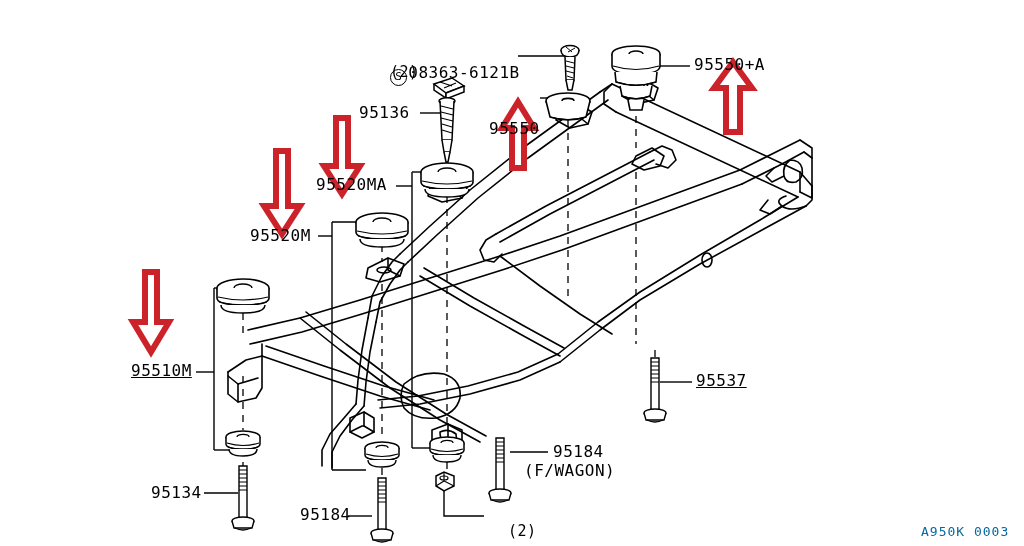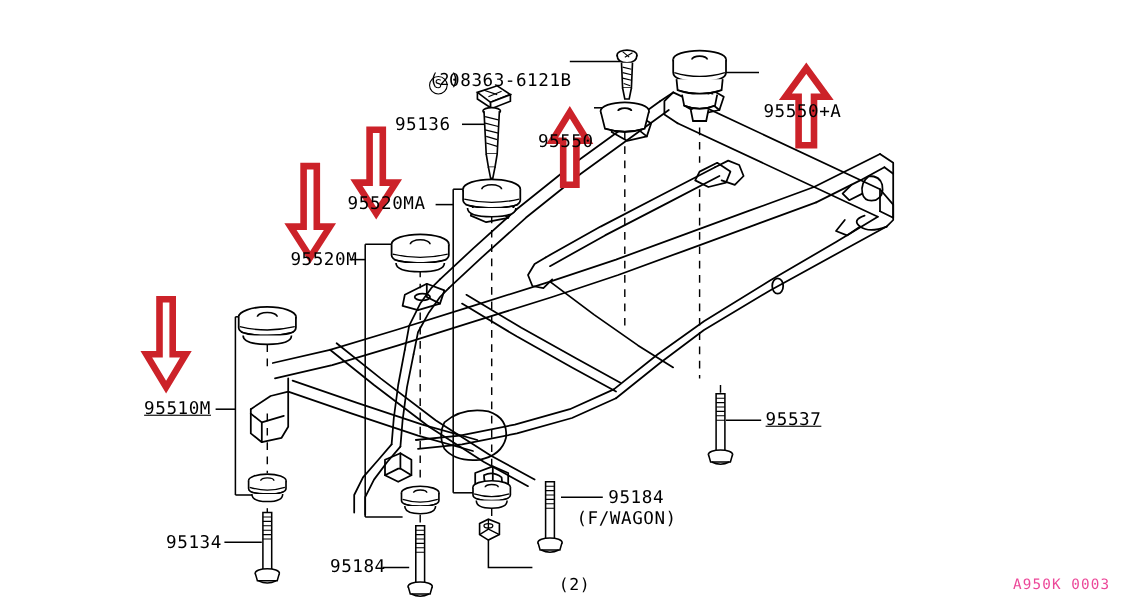--- a/index.html
+++ b/index.html
@@ -5,21 +5,21 @@
 <style>
   html,body{margin:0;padding:0;background:#ffffff;}
   body{width:1024px;height:546px;overflow:hidden;
        font-family:"DejaVu Sans Mono","Liberation Mono",monospace;}
   #stage{position:relative;width:924px;height:546px;background:#fff;}
   #stage svg{position:absolute;left:0;top:0;}
   .lbl{position:absolute;white-space:pre;color:#000;
        font-family:"DejaVu Sans Mono","Liberation Mono",monospace;
        font-size:16px;letter-spacing:0.5px;line-height:17px;}
   .lbl.sub{font-size:15px;}
-  .code{position:absolute;color:#ec4899;
+  .code{position:absolute;color:#0369a1;
         font-family:"DejaVu Sans Mono","Liberation Mono",monospace;
         font-size:13px;letter-spacing:1px;white-space:pre;}
   .circ{display:inline-block;width:15px;height:15px;border:1.4px solid #000;
         border-radius:50%;text-align:center;line-height:14px;font-size:11px;
         vertical-align:-2px;margin-right:1px;font-family:"DejaVu Sans Mono",monospace;}
 </style>
 </head>
 <body>
 
 <div id="stage">
@@ -287,27 +287,27 @@
 
 <div class="lbl" style="left:370px; top:47px;">
   <span class="circ">S</span><span>08363-6121B</span>
 </div>
 <div class="lbl sub" style="left:390px; top:64px;">(2)</div>
 
 <div class="lbl" style="left:359px; top:104px;">95136</div>
 
 <div class="lbl" style="left:316px; top:176px;">95520MA</div>
 
-<div class="lbl" style="left:264px; top:227px;">95520M</div>
+<div class="lbl" style="left:250px; top:227px;">95520M</div>
 
 <div class="lbl" style="left:131px; top:362px;text-decoration:underline;">95510M</div>
 
 <div class="lbl" style="left:489px; top:88px;margin-top:32px;">95550</div>
 
-<div class="lbl" style="left:694px; top:56px;margin-top:36px;">95550+A</div>
+<div class="lbl" style="left:694px; top:56px;">95550+A</div>
 
 <div class="lbl" style="left:696px; top:372px;text-decoration:underline;">95537</div>
 
 <div class="lbl" style="left:151px; top:484px;">95134</div>
 
 <div class="lbl" style="left:300px; top:506px;">95184</div>
 
 <div class="lbl" style="left:553px; top:443px;">95184</div>
 <div class="lbl" style="left:524px; top:462px;">(F/WAGON)</div>
 

